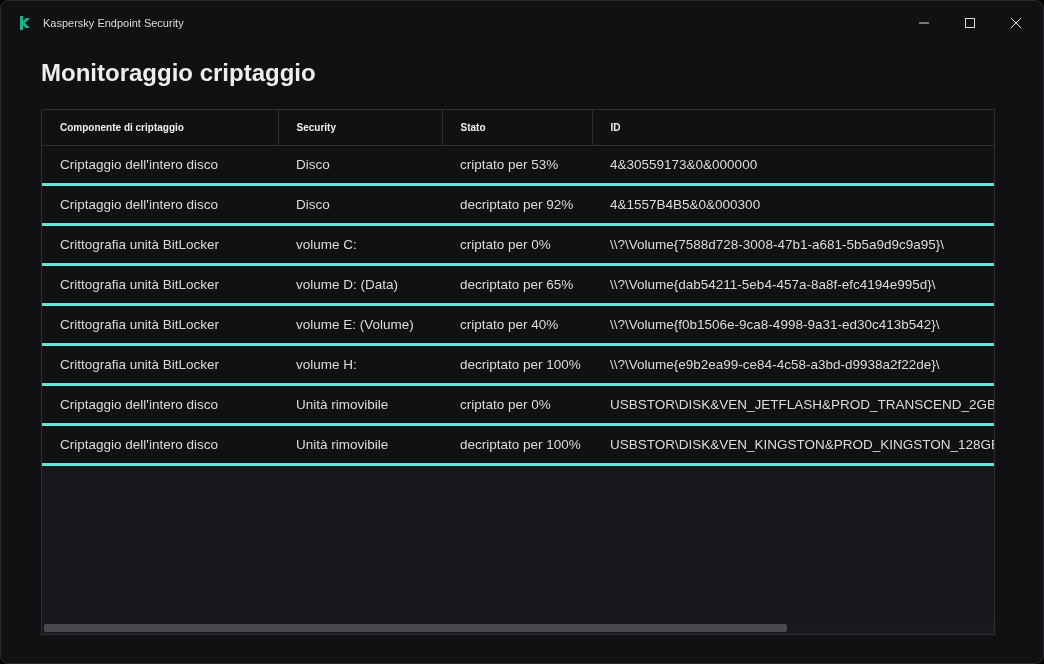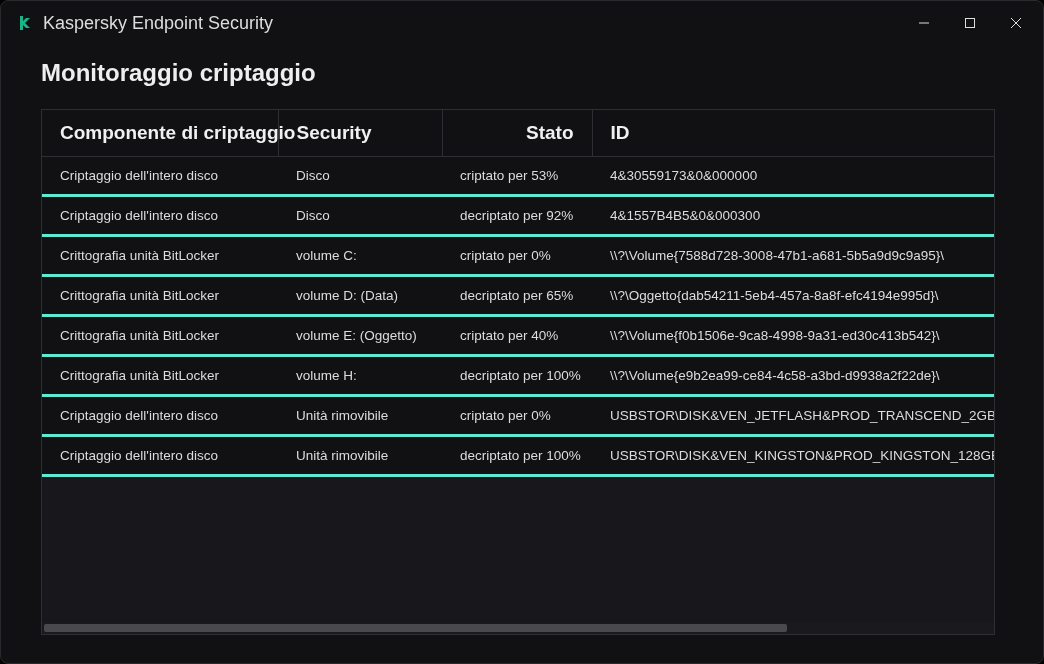--- a/index.html
+++ b/index.html
@@ -33,21 +33,21 @@
     gap: 10px;
   }
   .logo {
     width: 16px;
     height: 16px;
     display: flex;
     align-items: center;
     justify-content: center;
   }
   .app-title {
-    font-size: 18px;
+    font-size: 11px;
     color: #ddd;
   }
   .win-controls {
     display: flex;
   }
   .win-btn {
     width: 46px;
     height: 32px;
     display: flex;
     align-items: center;
@@ -76,31 +76,31 @@
     flex-direction: column;
     position: relative;
   }
   table {
     width: 100%;
     border-collapse: collapse;
     table-layout: fixed;
   }
   thead th {
     text-align: left;
-    font-size: 19px;
+    font-size: 10px;
     font-weight: 600;
     color: #f0f0f0;
     padding: 12px 18px;
     border-bottom: 1px solid #2e2e33;
     border-right: 1px solid #2e2e33;
     background: #111114;
     white-space: nowrap;
   }
   thead th:last-child { border-right: none; }
-  thead th.col-status { text-align: right; }
+  thead th.col-status { }
   tbody td {
     font-size: 13.5px;
     color: #dcdcdc;
     padding: 11px 18px;
     border-bottom: 3px solid #5eead4;
     white-space: nowrap;
     overflow: hidden;
     text-overflow: clip;
   }
   tbody td.col-status { text-align: left; }
@@ -189,25 +189,25 @@
             <tr>
               <td class="col-comp">Crittografia unità BitLocker</td>
               <td class="col-obj">volume C:</td>
               <td class="col-status">criptato per 0%</td>
               <td class="col-id">\\?\Volume{7588d728-3008-47b1-a681-5b5a9d9c9a95}\</td>
             </tr>
             <tr>
               <td class="col-comp">Crittografia unità BitLocker</td>
               <td class="col-obj">volume D: (Data)</td>
               <td class="col-status">decriptato per 65%</td>
-              <td class="col-id">\\?\Oggetto{dab54211-5eb4-457a-8a8f-efc4194e995d}\</td>
-            </tr>
-            <tr>
-              <td class="col-comp">Crittografia unità BitLocker</td>
-              <td class="col-obj">volume E: (Oggetto)</td>
+              <td class="col-id">\\?\Volume{dab54211-5eb4-457a-8a8f-efc4194e995d}\</td>
+            </tr>
+            <tr>
+              <td class="col-comp">Crittografia unità BitLocker</td>
+              <td class="col-obj">volume E: (Volume)</td>
               <td class="col-status">criptato per 40%</td>
               <td class="col-id">\\?\Volume{f0b1506e-9ca8-4998-9a31-ed30c413b542}\</td>
             </tr>
             <tr>
               <td class="col-comp">Crittografia unità BitLocker</td>
               <td class="col-obj">volume H:</td>
               <td class="col-status">decriptato per 100%</td>
               <td class="col-id">\\?\Volume{e9b2ea99-ce84-4c58-a3bd-d9938a2f22de}\</td>
             </tr>
             <tr>

